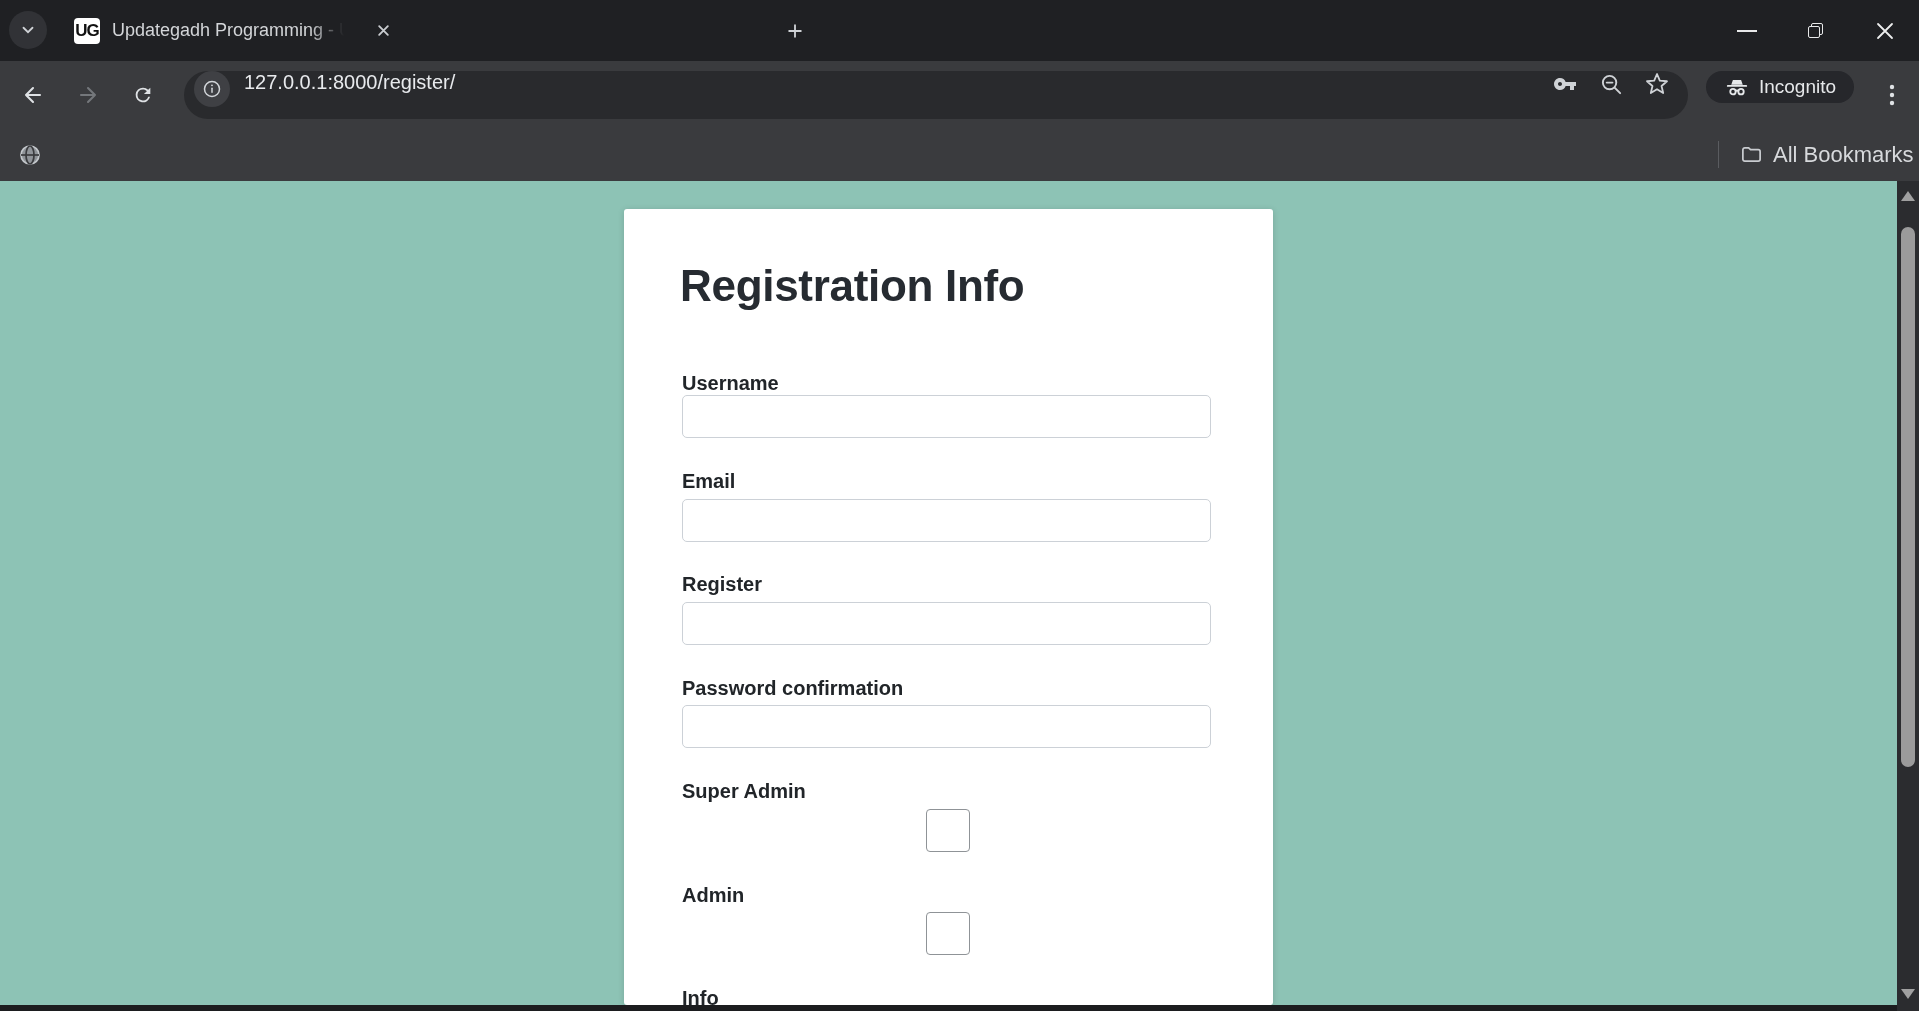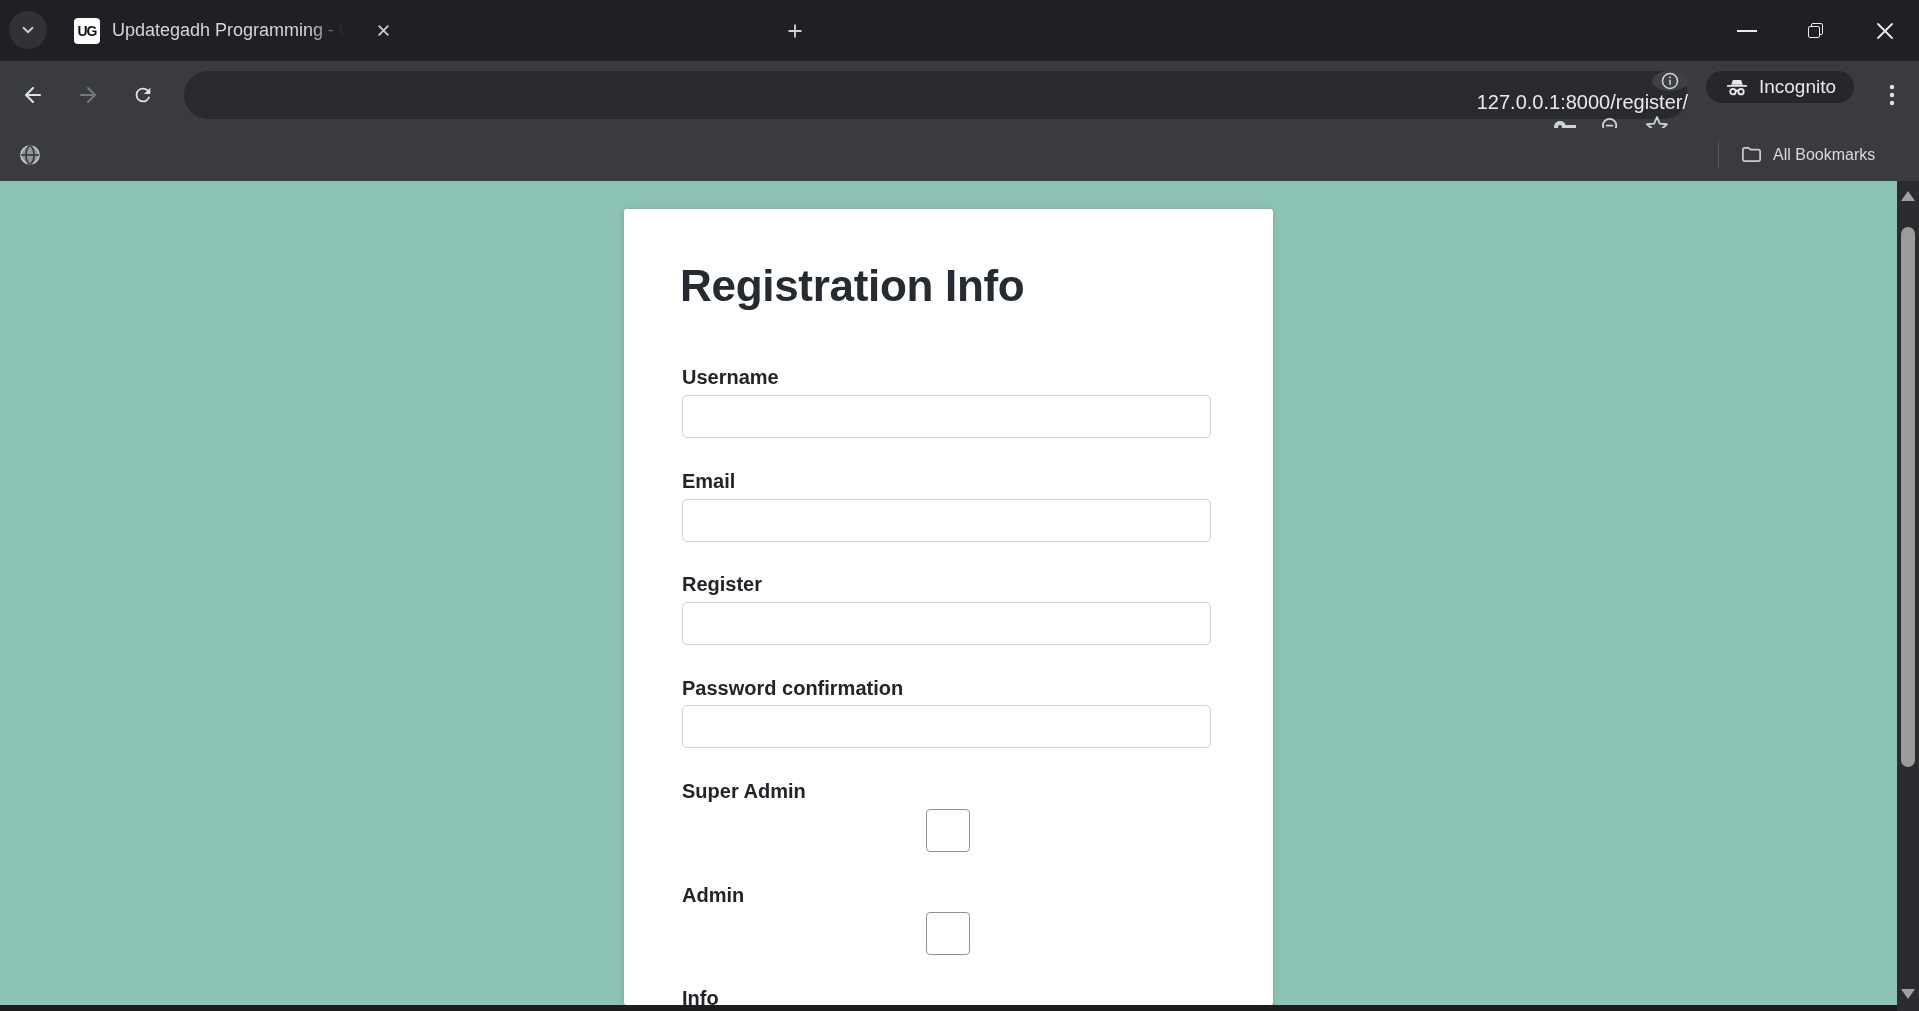--- a/index.html
+++ b/index.html
@@ -5,49 +5,49 @@
   * { margin:0; padding:0; box-sizing:border-box; }
   html,body { width:1919px; height:1011px; overflow:hidden; }
   body { font-family:"Liberation Sans", sans-serif; background:#8dc3b5; position:relative; }
 
   
   .tabbar { position:absolute; left:0; top:0; width:1919px; height:61px; background:#1f2023; }
   .tab-search-btn { position:absolute; left:9px; top:11px; width:38px; height:38px; border-radius:50%; background:#313236; display:flex; align-items:center; justify-content:center; }
   .tab { position:absolute; top:0; height:61px; display:flex; align-items:center; }
   .tab-inactive { left:60px; width:348px; }
   .tab-active { left:420px; top:8px; width:346px; height:53px; background:#3a3b3e; border-radius:10px 10px 0 0; }
-  .favicon-ug { width:26px; height:26px; margin-left:14px; background:#ffffff; border-radius:4px; display:flex; align-items:center; justify-content:center; font-weight:bold; font-size:14px; color:#101010; letter-spacing:-1px; }
+  .favicon-ug { width:26px; height:26px; margin-left:14px; background:#ffffff; border-radius:4px; display:flex; align-items:center; justify-content:center; font-weight:bold; font-size:17px; color:#101010; letter-spacing:-1px; }
   .tab-title { font-size:18px; color:#d3d5d8; margin-left:12px; white-space:nowrap; overflow:hidden; max-width:232px; -webkit-mask-image:linear-gradient(90deg,#000 85%,transparent); mask-image:linear-gradient(90deg,#000 85%,transparent); }
   .tab-title-active { font-size:18px; color:#e8eaec; margin-left:12px; white-space:nowrap; }
   .tab-close { margin-left:auto; margin-right:14px; width:22px; height:22px; display:flex; align-items:center; justify-content:center; border-radius:50%; }
   .newtab-btn { position:absolute; left:780px; top:16px; width:30px; height:30px; display:flex; align-items:center; justify-content:center; border-radius:50%; }
   .win-controls { position:absolute; right:0; top:0; height:61px; display:flex; }
   .win-btn { width:69px; height:61px; display:flex; align-items:center; justify-content:center; }
   .restore-glyph { position:relative; width:16px; height:16px; }
   .restore-glyph .sq-back { position:absolute; left:3px; top:0; width:12px; height:12px; border:1.6px solid #e8e9ea; border-radius:2px; }
   .restore-glyph .sq-front { position:absolute; left:0; top:3px; width:12px; height:12px; border:1.6px solid #e8e9ea; border-radius:2px; background:#1f2023; }
 
   
   .toolbar { position:absolute; left:0; top:61px; width:1919px; height:67px; background:#3a3b3e; }
   .nav-btn { position:absolute; top:14px; width:40px; height:40px; display:flex; align-items:center; justify-content:center; border-radius:50%; }
-  .omnibox { position:absolute; left:184px; top:10px; width:1504px; height:48px; background:#292a2d; border-radius:24px; display:flex; align-items:flex-end;flex-direction:column; }
+  .omnibox { position:absolute; left:184px; top:10px; width:1504px; height:48px; background:#292a2d; border-radius:24px; display:flex; align-items:flex-start; }
   .info-btn { width:36px; height:36px; border-radius:50%; background:#3f4044; margin-left:10px; display:flex; align-items:center; justify-content:center; }
   .url-text { margin-left:14px; font-size:20px; color:#e8eaed; white-space:nowrap; }
   .omni-right { margin-left:auto; margin-right:18px; display:flex; align-items:center; gap:20px; }
   .omni-icon { width:26px; height:26px; display:flex; align-items:center; justify-content:center; }
   .incog-chip { position:absolute; left:1706px; top:10px; width:148px; height:32px; background:#26272b; border-radius:24px; display:flex; align-items:center; justify-content:center; gap:9px; }
   .incog-label { font-size:19px; color:#e6e8ea; }
   .menu-btn { position:absolute; left:1872px; top:14px; width:40px; height:40px; display:flex; align-items:center; justify-content:center; }
 
   
   .bookmarksbar { position:absolute; left:0; top:128px; width:1919px; height:53px; background:#3a3b3e; }
   .bm-globe { position:absolute; left:16px; top:13px; width:28px; height:28px; display:flex; align-items:center; justify-content:center; }
   .bm-divider { position:absolute; left:1718px; top:13px; width:1px; height:27px; background:#5a5c60; }
   .all-bookmarks { position:absolute; left:1740px; top:10px; height:33px; display:flex; align-items:center; gap:10px; }
-  .all-bookmarks-label { font-size:16px; color:#d7d9dc; white-space:nowrap; }
+  .all-bookmarks-label { font-size:22px; color:#d7d9dc; white-space:nowrap; }
 
   
   .content { position:absolute; left:0; top:181px; width:1919px; height:830px; background:#8dc3b5; }
   .card { position:absolute; left:624px; top:28px; width:649px; height:796px; background:#ffffff; border-radius:3px; box-shadow:0 1px 6px rgba(0,0,0,0.15); }
   .page-heading { position:absolute; left:56px; top:52px; font-size:44px; font-weight:600; color:#262b31; letter-spacing:-0.3px; }
   .field-label { position:absolute; left:58px; font-size:20px; font-weight:700; color:#212529; line-height:28px; white-space:nowrap; }
   .text-input { position:absolute; left:58px; width:529px; height:43px; border:1px solid #ccd1d7; border-radius:5px; background:#ffffff; font-size:18px; color:#212529; padding:0 12px; outline:none; }
   .checkbox { position:absolute; left:302px; width:44px; height:43px; border:1px solid #8f9397; border-radius:4px; background:#ffffff; }
 
   
@@ -221,21 +221,21 @@
         </svg>
     </span>
     <span class="all-bookmarks-label">All Bookmarks</span>
   </div>
 </div>
 
 <div class="content">
   <div class="card">
     <div class="page-heading">Registration Info</div>
 
-    <div class="field-label" style="top:154px;">Username</div>
+    <div class="field-label" style="top:160px;">Username</div>
     <input class="text-input" style="top: 186px;" type="text" value="">
 
     <div class="field-label" style="top:258px;">Email</div>
     <input class="text-input" style="top: 290px;" type="text" value="">
 
     <div class="field-label" style="top:361px;">Register</div>
     <input class="text-input" style="top: 393px;" type="password" value="">
 
     <div class="field-label" style="top:465px;">Password confirmation</div>
     <input class="text-input" style="top: 496px;" type="password" value="">

